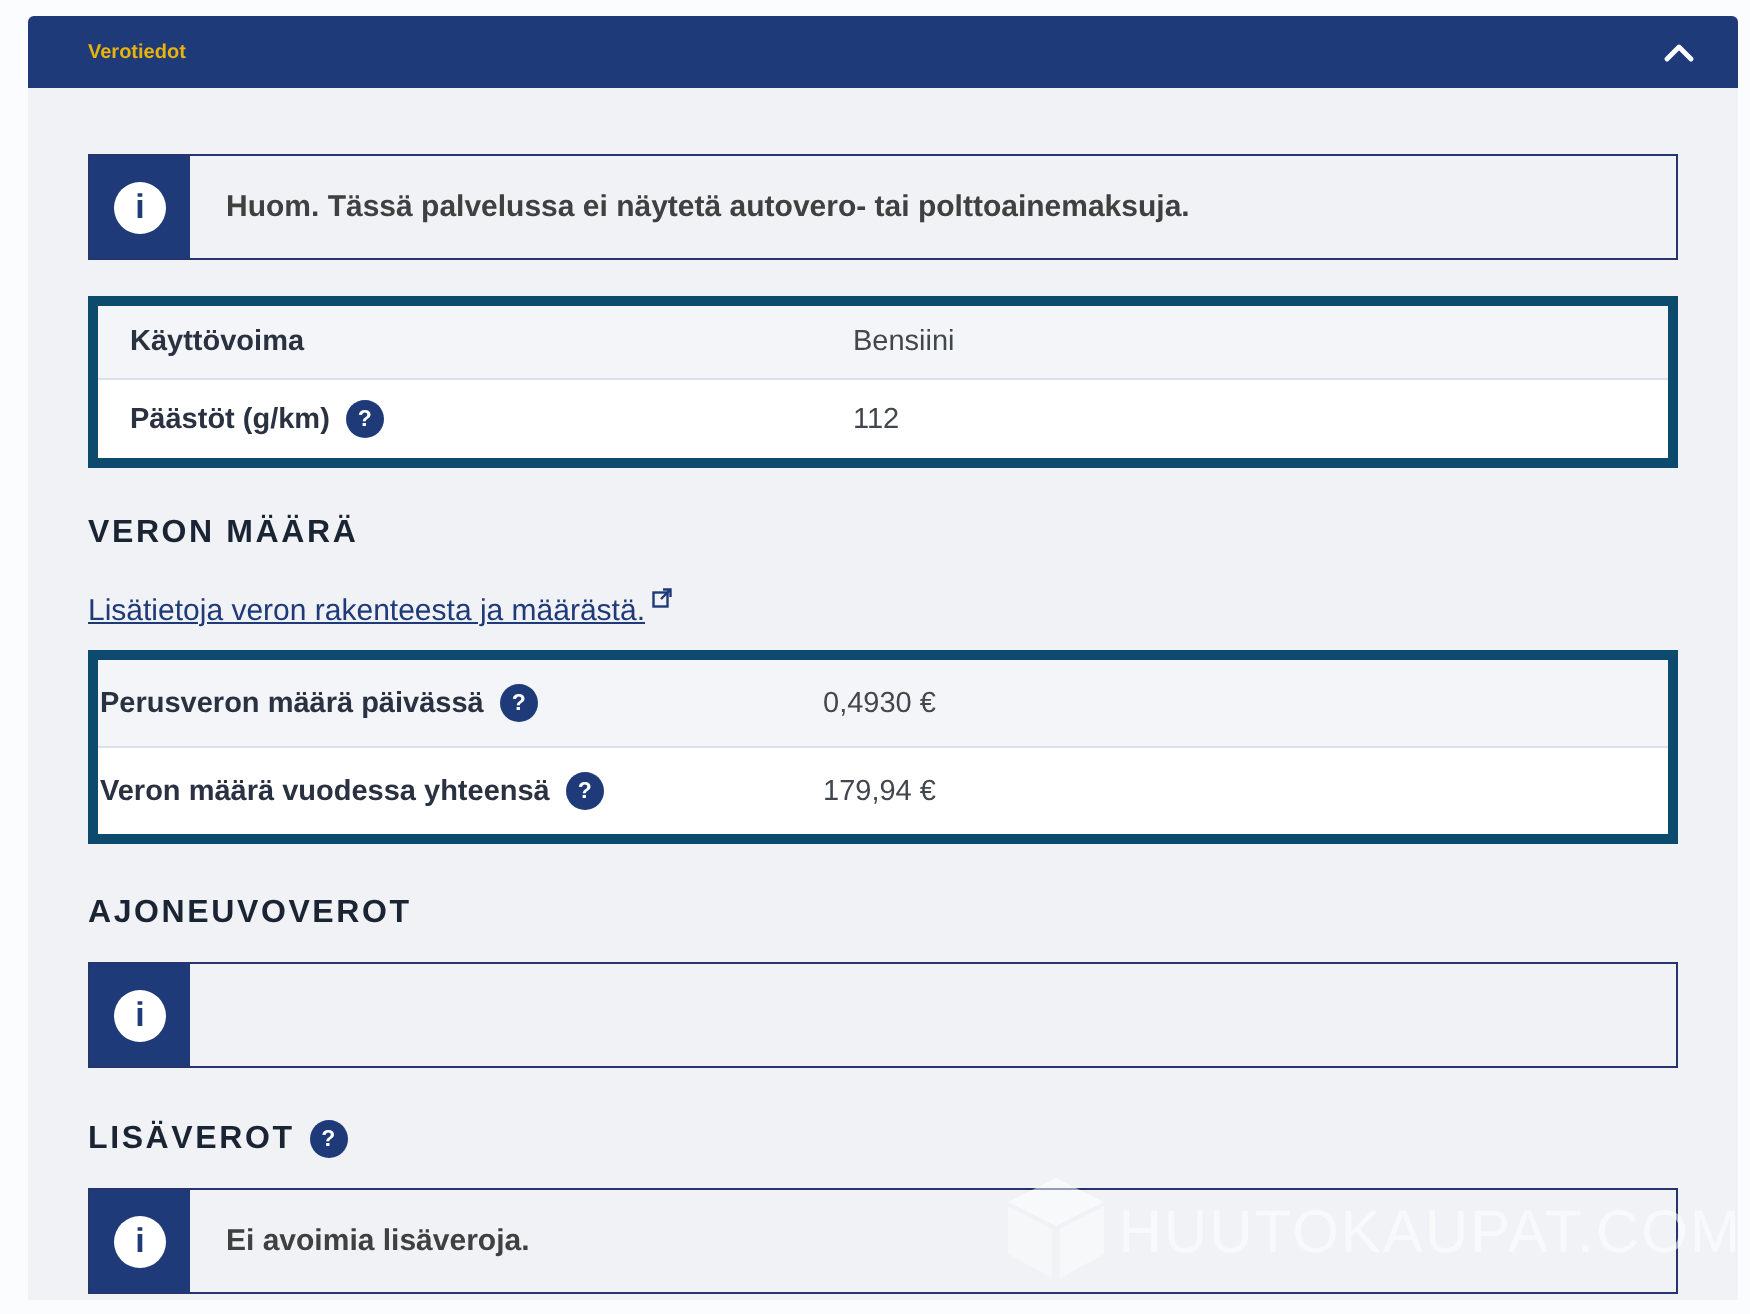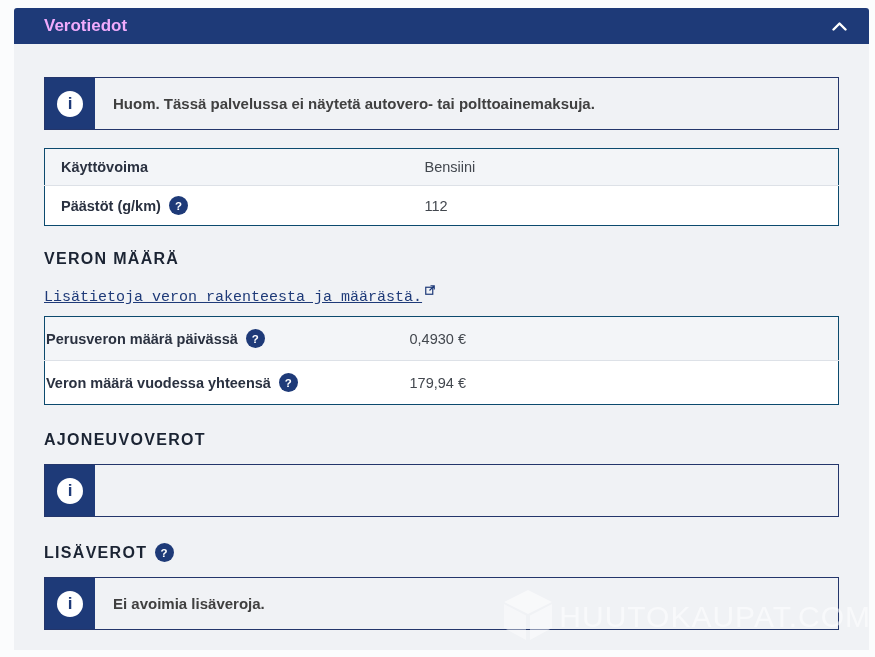--- a/index.html
+++ b/index.html
@@ -16,21 +16,21 @@
     width: 855px; height: 642px;
   }
   .panel-header {
     height: 36px;
     background: #1e3a78;
     border-radius: 3px 3px 0 0;
     display: flex; align-items: center; justify-content: space-between;
     padding: 0 22px 0 30px;
     cursor: pointer;
   }
-  .panel-title { color: #f0abfc; font-size: 17px; font-weight: 700; }
+  .panel-title { color: #eab308; font-size: 10px; font-weight: 700; }
   .chevron svg { display: block; }
   .panel-body {
     height: 606px;
     background: #f0f2f5;
     padding: 33px 30px 0 30px;
   }
   .notice-box {
     display: flex;
     border: 1px solid #24366b;
     height: 53px;
@@ -50,21 +50,21 @@
   }
   .notice-text {
     display: flex; align-items: center;
     padding: 0 18px;
     font-size: 15px; color: #404040; font-weight: bold;
   }
   table.data-table {
     width: 100%;
     border-collapse: collapse;
     background: #ffffff;
-    border: 1px solid #0c4a6e;
+    border: 5px solid #0c4a6e;
   }
   table.data-table tr.striped { background: #f3f5f8; }
   table.data-table tr + tr td { border-top: 1px solid #dde1e7; }
   table.data-table td { padding: 10px 16px; font-size: 14.5px; vertical-align: middle; }
   table.t2 td { padding: 12px 1px; }
   td.cell-label { width: 364px; font-weight: 700; color: #2a3140; }
   td.cell-value { color: #42474e; }
   .label-wrap { display: flex; align-items: center; }
   .help-badge {
     width: 19px; height: 19px; border-radius: 50%;
@@ -80,21 +80,20 @@
     color: #1b2433;
     margin: 26px 0 15px 0;
     display: flex; align-items: center;
   }
   .sh-first { margin-top: 24px; }
   .link-row { margin: 0 0 10px 0; }
   .info-link {
     font-size: 15px; color: #1e3a78;
     text-decoration: underline;
     cursor: pointer;
-    font-family: Liberation Mono, monospace;
   }
   .ext-icon { margin-left: 3px; vertical-align: 6px; }
   .watermark {
     position: absolute;
     right: 4px; bottom: 10px;
     display: flex; align-items: center;
     pointer-events: none;
   }
   .wm-cube { margin-right: 2px; }
   .wm-text {

